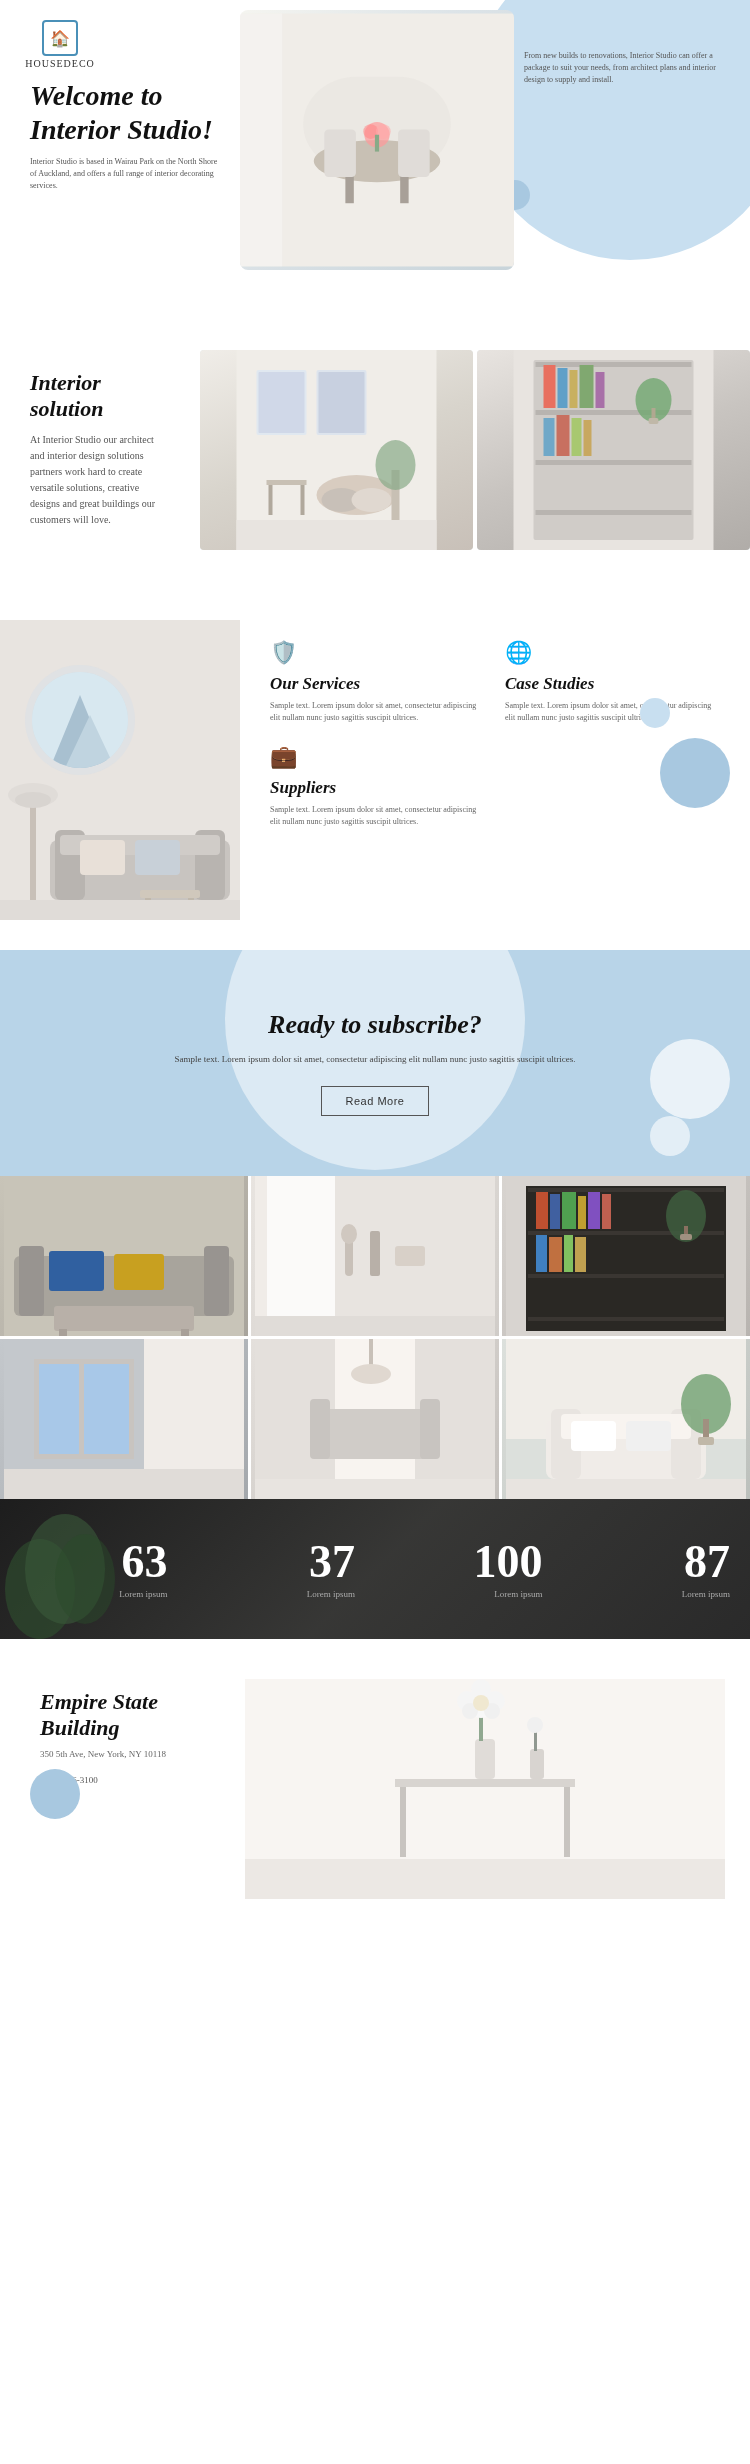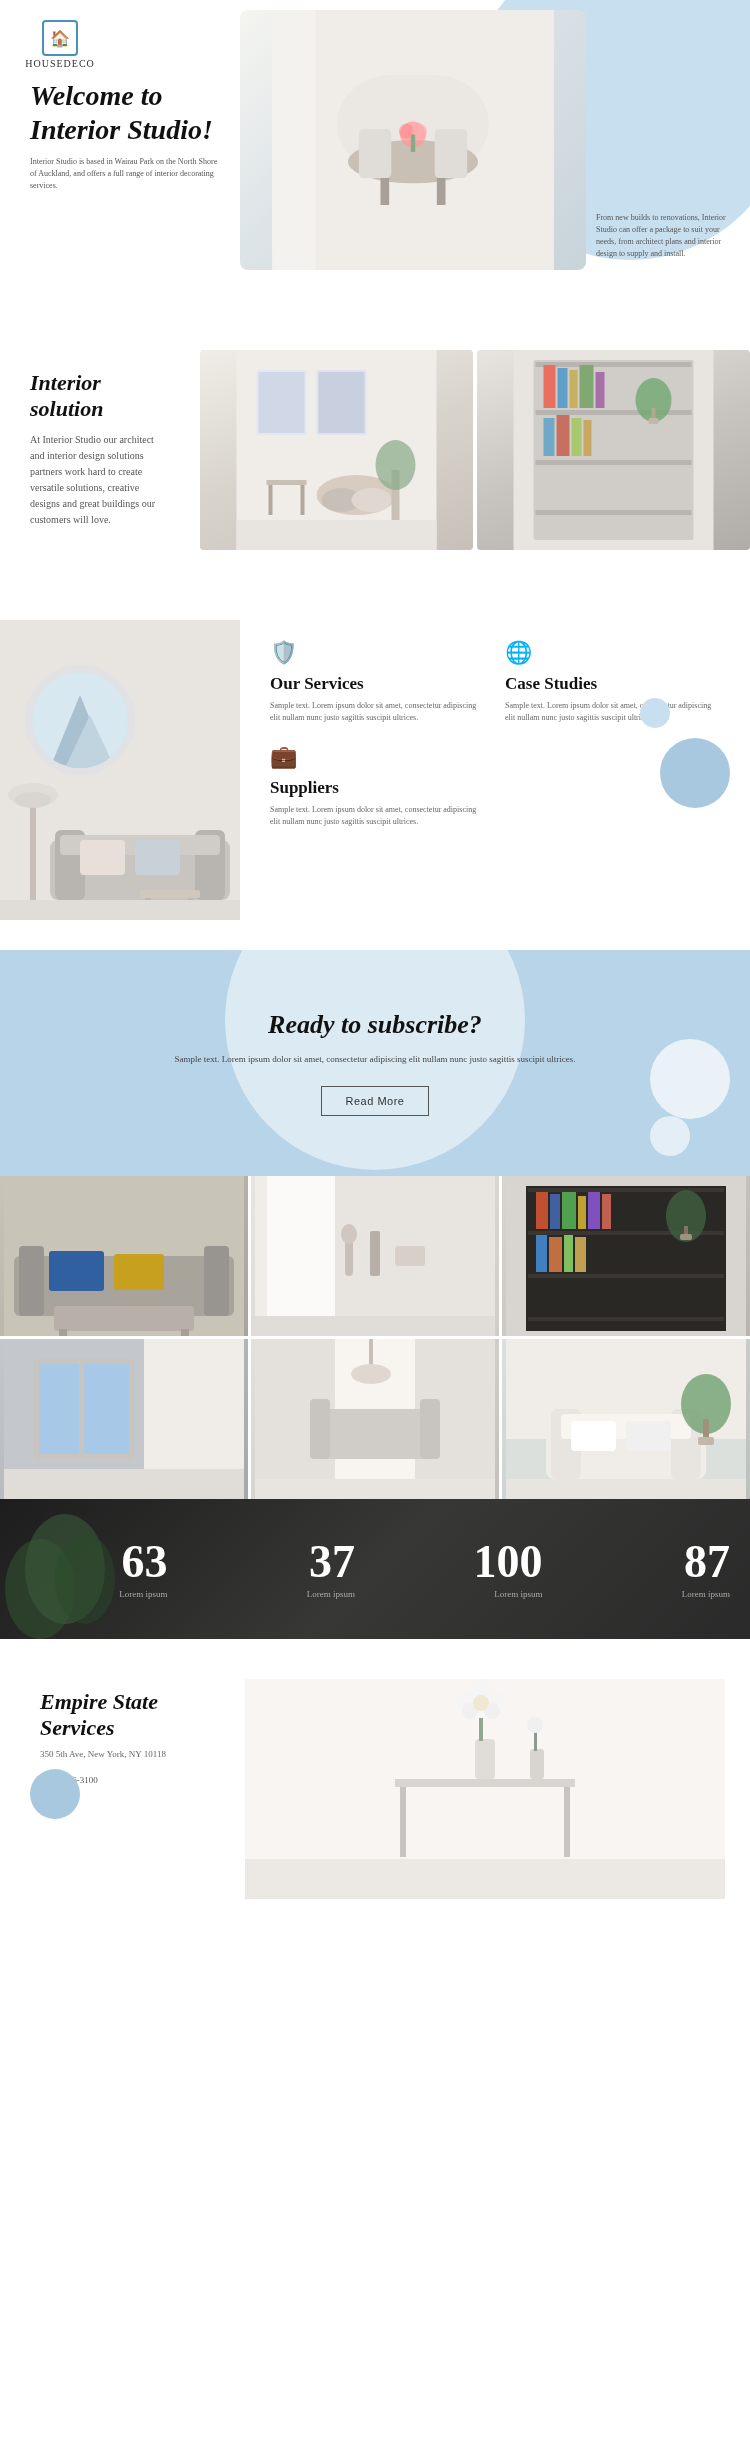--- a/index.html
+++ b/index.html
@@ -100,24 +100,24 @@
     }
     
     .hero-photo-sim {
       width: 100%; height: 100%;
       background: linear-gradient(135deg, #f5f5f0 0%, #dde4e8 40%, #c8d4da 100%);
       display: flex;
       align-items: center;
       justify-content: center;
     }
     .hero-right-text {
-      width: 164px;
-      padding: 32px 20px 20px 10px;
-      display: flex;
-      align-items: flex-end;
+      width: 236px;
+      padding: 50px 20px 20px 10px;
+      display: flex;
+      align-items: flex-start;
     }
     .hero-right-desc {
       font-size: 8px;
       color: #555;
       line-height: 1.5;
     }
 
     
     .interior-solution {
       background: #fff;
@@ -193,20 +193,21 @@
     .service-item {
       padding: 0;
     }
     .service-icon {
       font-size: 22px;
       color: #4a90b8;
       margin-bottom: 8px;
     }
     .service-title {
       font-family: 'Georgia', serif;
+      font-style: italic;
       font-size: 17px;
       color: #111;
       margin-bottom: 6px;
     }
     .service-desc {
       font-size: 8px;
       color: #666;
       line-height: 1.5;
     }
     .blue-circle-decoration {
@@ -721,21 +722,21 @@
   </div>
   <div class="stat-item">
     <div class="stat-number">87</div>
     <div class="stat-label">Lorem ipsum</div>
   </div>
 </section>
 
 <section class="contact-section">
   <div class="contact-blue-circle"></div>
   <div class="contact-left">
-    <h2 class="contact-title">Empire State Services</h2>
+    <h2 class="contact-title">Empire State Building</h2>
     <p class="contact-address">350 5th Ave, New York, NY 10118</p>
     <p class="contact-phone">1 212-736-3100</p>
   </div>
   <div class="contact-right">
     <svg width="100%" height="220" viewBox="0 0 480 220">
       <rect width="480" height="220" fill="#f5f2ee"></rect>
 
       <rect x="0" y="0" width="480" height="180" fill="#f8f5f2"></rect>
 
       <rect x="150" y="100" width="180" height="8" fill="#d8d4d0"></rect>

